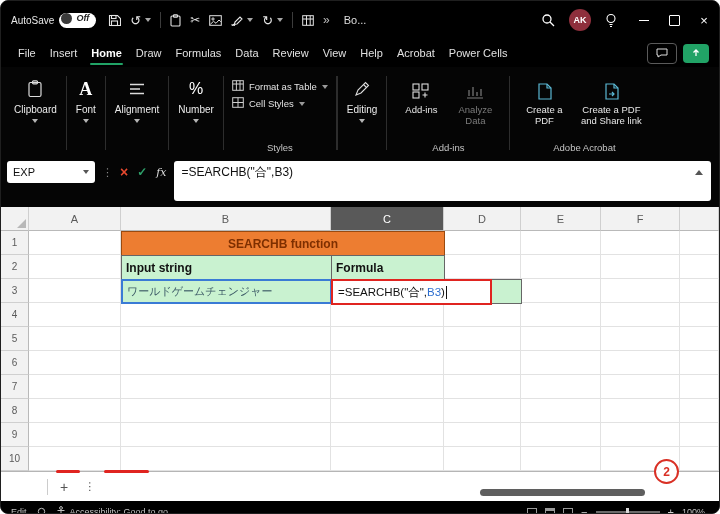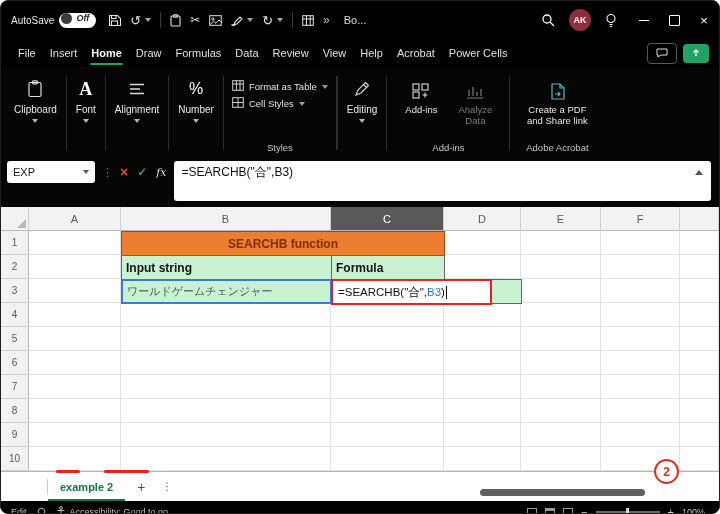--- a/index.html
+++ b/index.html
@@ -300,20 +300,29 @@
               </svg>
             </span>
           <span class="lbl">Analyze Data</span>
         </div>
       </div>
       <span class="glabel">Add-ins</span>
     </div>
     <div class="rsep"></div>
     <div class="cgroup" style="align-items:center;">
       <div class="btnrow">
+        <div class="abtn">
+          <span class="ricon">
+              <svg width="15" height="17" viewBox="0 0 15 17" fill="none" stroke="#5bb8d4" stroke-width="1.2">
+                <path d="M2 1h8l4 4v11H2z"></path>
+                <path d="M10 1v4h4"></path>
+              </svg>
+            </span>
+          <span class="lbl">Create a PDF</span>
+        </div>
         <div class="abtn wide">
           <span class="ricon">
               <svg width="15" height="17" viewBox="0 0 15 17" fill="none" stroke="#5bb8d4" stroke-width="1.2">
                 <path d="M2 1h8l4 4v11H2z"></path>
                 <path d="M10 1v4h4"></path>
                 <path d="M5 11h5M8 9l2 2-2 2"></path>
               </svg>
             </span>
           <span class="lbl">Create a PDF and Share link</span>
         </div>
@@ -438,21 +447,20 @@
       <div class="gc" style="left: 443px; top: 240px; width: 77px; height: 24px;"></div>
       <div class="gc" style="left: 520px; top: 240px; width: 80px; height: 24px;"></div>
       <div class="gc" style="left: 600px; top: 240px; width: 79px; height: 24px;"></div>
       <div class="gc" style="left: 679px; top: 240px; width: 39px; height: 24px;"></div>
     </div>
 
   <div class="tabbar">
     <span class="redmark rm1"></span>
     <span class="redmark rm2"></span>
     <span class="tabdiv"></span>
-    <span class="tab active">example 2</span>
     <span class="addtab">+</span>
     <span class="tabdots">⋮</span>
     <span class="hscroll"></span>
     <span class="ann">2</span>
   </div>
 
   <div class="statusbar">
     <span class="sb-left">
       <span>Edit</span>
       <span><svg width="9" height="9" viewBox="0 0 9 9" fill="none" stroke="#c0c0c0" stroke-width="1">

